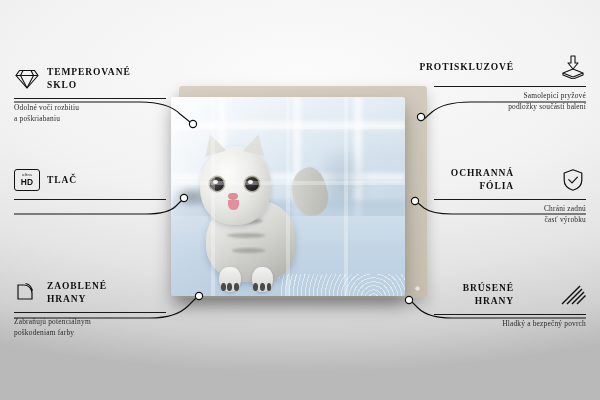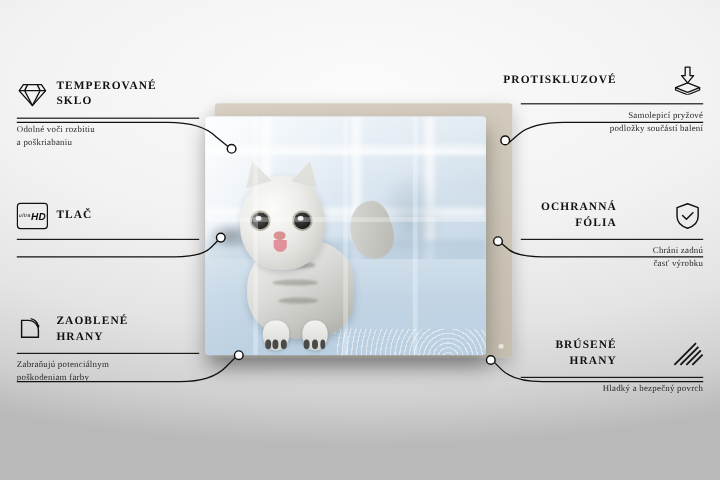--- a/index.html
+++ b/index.html
@@ -255,24 +255,23 @@
   .f-icon {
     width: 26px; height: 26px;
     flex: 0 0 26px;
     display: flex; align-items: center; justify-content: center;
     color: #111;
   }
   .hd-badge {
     width: 24px; height: 20px;
     border: 1.3px solid #111;
     border-radius: 3px;
-    display: flex; 
+    display: flex; flex-direction: column;
     align-items: center; justify-content: center;
     line-height: 1;
-    font-style: italic;
   }
   .hd-badge .u {
     font-family: "Liberation Sans", sans-serif;
     font-size: 4.4px; letter-spacing: 0.3px; color: #111;
   }
   .hd-badge .h {
     font-family: "Liberation Sans", sans-serif;
     font-size: 8.4px; font-weight: bold; letter-spacing: 0.2px; color: #111;
     margin-top: 0.5px;
   }
@@ -384,21 +383,21 @@
           <span class="h">HD</span>
         </div>
       </div>
       <div class="f-title">
         <div>TLAČ</div>
       </div>
     </div>
     <div class="f-rule"></div>
   </div>
 
-  <div class="feature left" style="left:14px; top:260px;">
+  <div class="feature left" style="left:14px; top:278px;">
     <div class="f-head">
       <div class="f-icon">
         <svg width="24" height="22" viewBox="0 0 24 22" fill="none" stroke="#111" stroke-width="1.2">
           <path d="M3 3v14h14V11A8 8 0 0 0 9 3z"></path>
           <path d="M10.5 1.5c3.2 0.6 5.6 3 6.4 6" stroke-width="1.1"></path>
           <path d="M15.6 7.8l1.6 -0.5 -0.2 1.9" stroke-width="1.1" stroke-linejoin="round"></path>
         </svg>
       </div>
       <div class="f-title">
         <div>ZAOBLENÉ</div>

